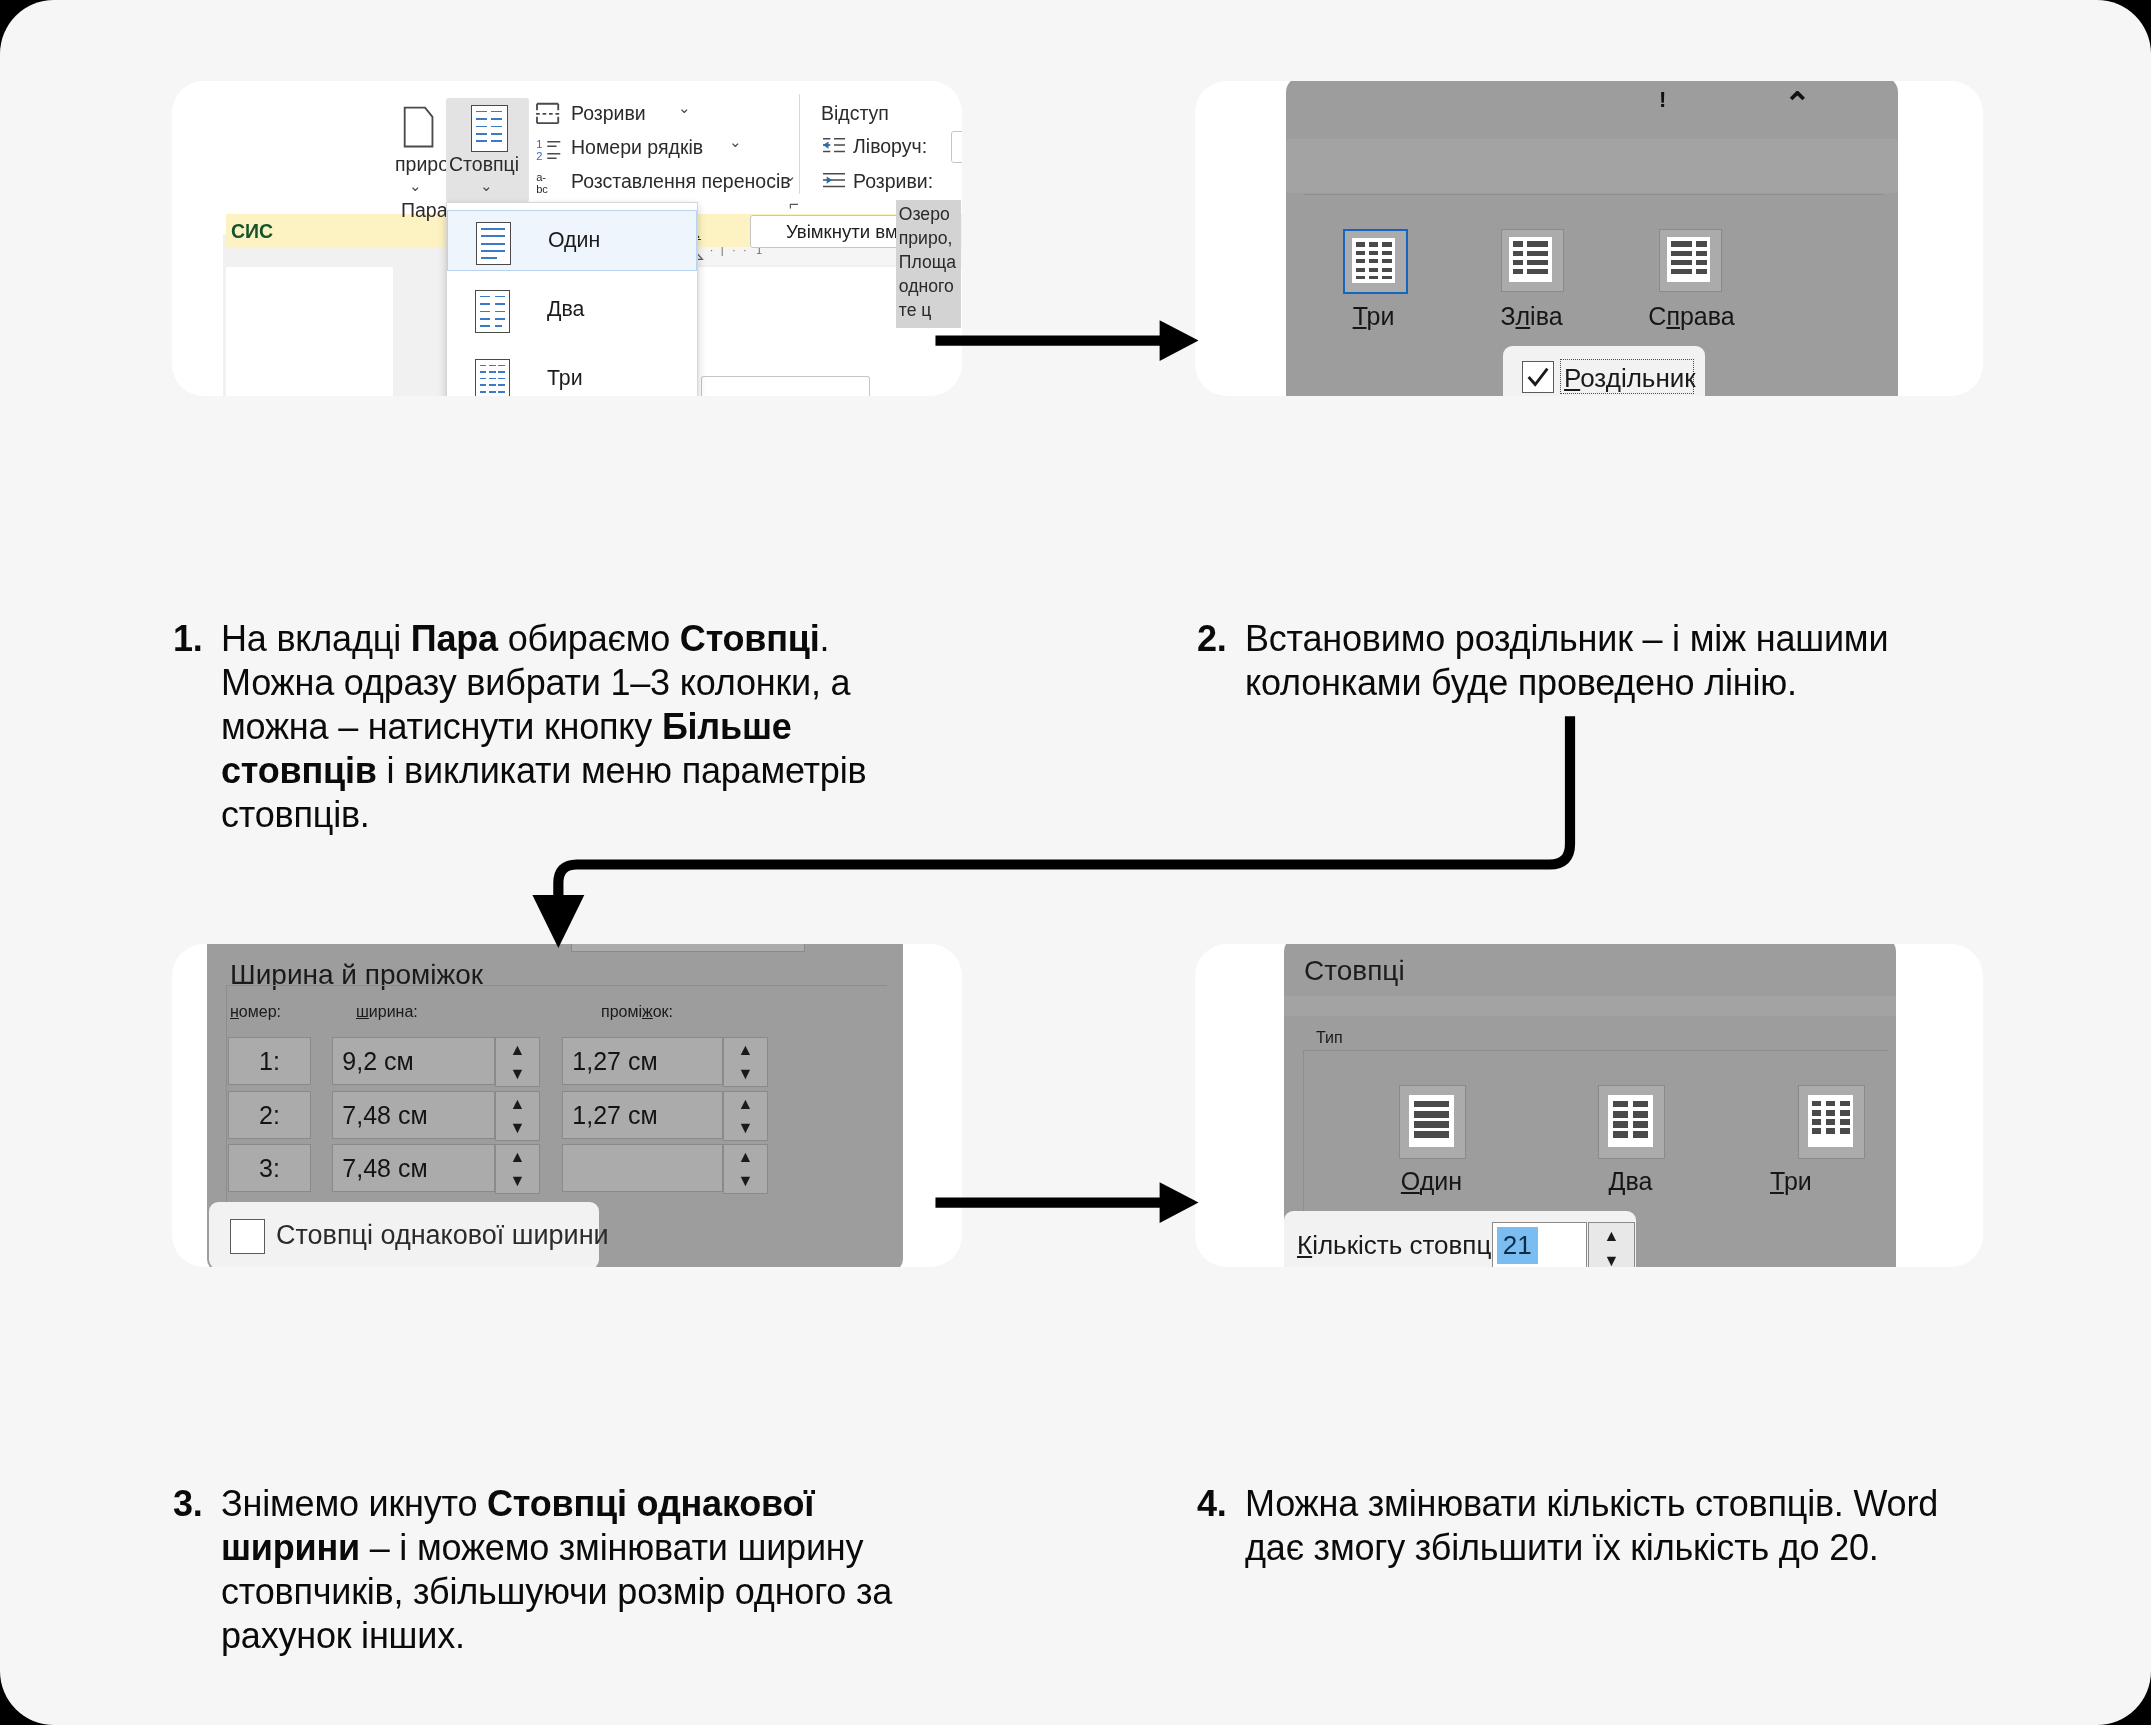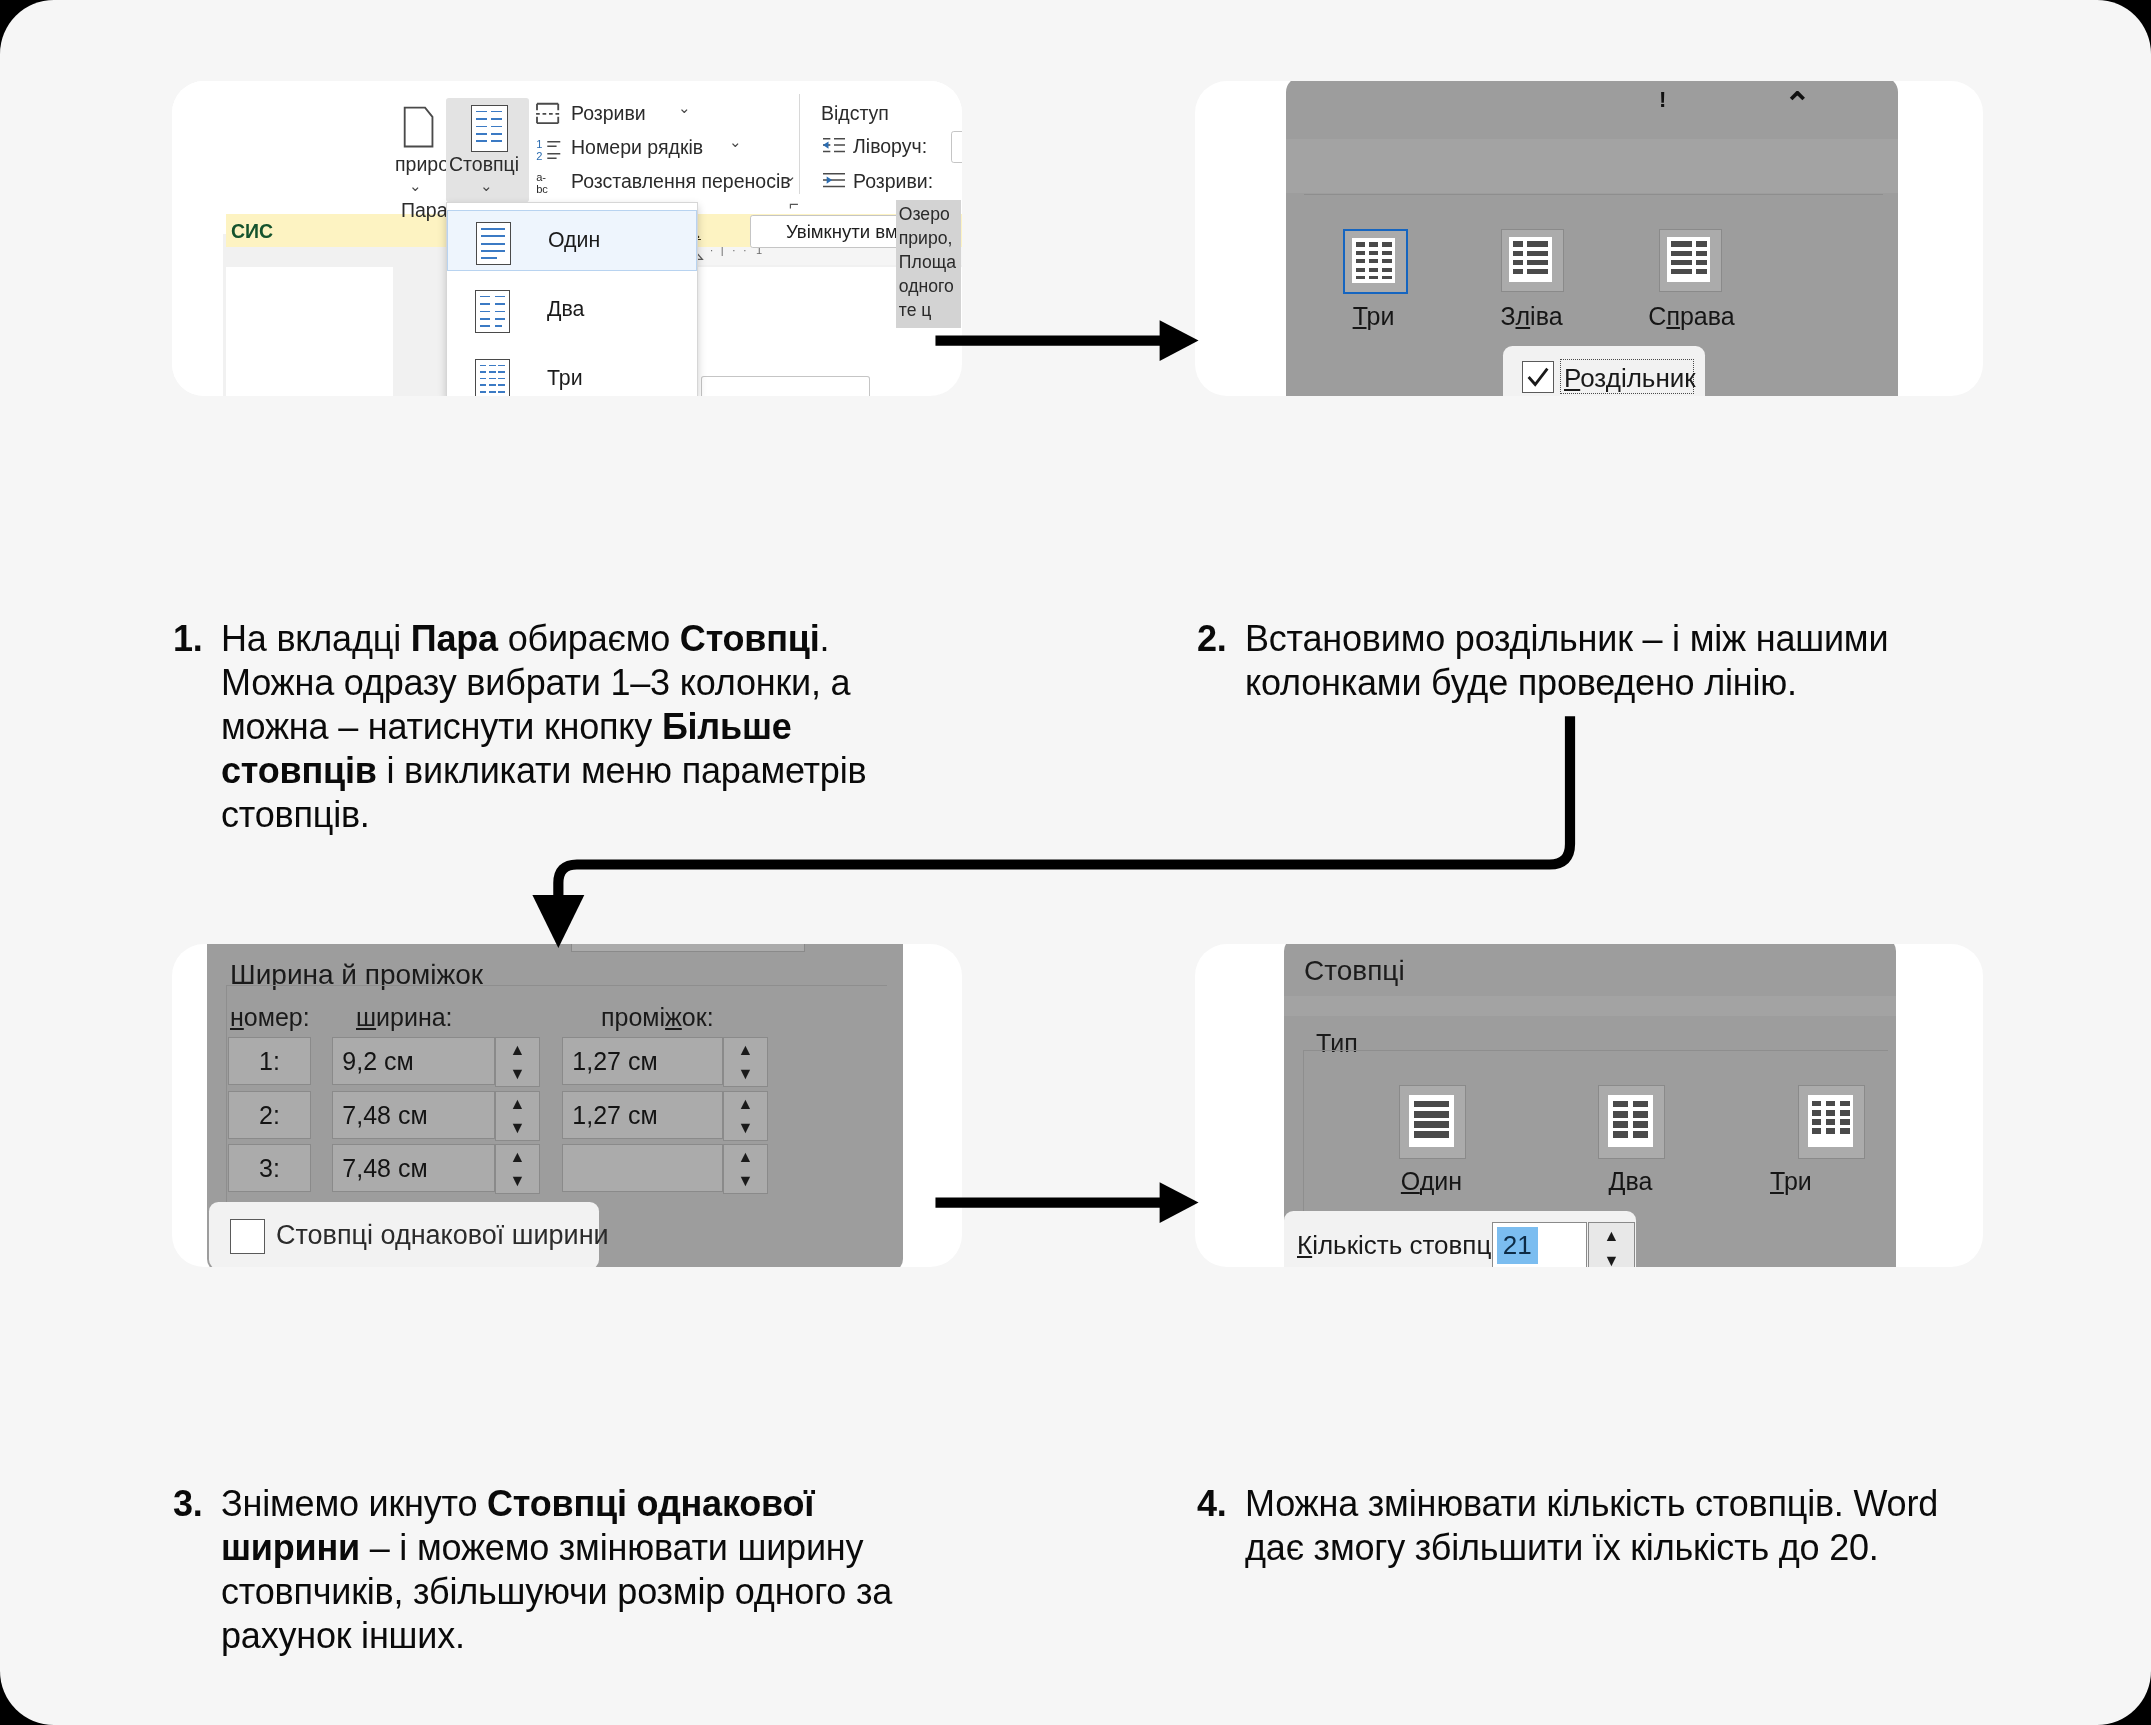--- a/index.html
+++ b/index.html
@@ -81,21 +81,21 @@
   .tgrid s{position:absolute;display:block;background:#4a4a4a;}
   .typelbl{position:absolute;color:#161616;font-size:25px;text-align:center;white-space:nowrap;}
   .typelbl u{text-decoration:underline;}
   .fld{position:absolute;background:#ababab;border:0.9px solid #8a8a8a;color:#141414;font-size:25px;display:flex;align-items:center;padding-left:9.3px;box-sizing:border-box;}
   .fld.num{justify-content:center;padding-left:0;}
   .spin{position:absolute;background:#ababab;border:0.9px solid #8a8a8a;}
   .spin .up,.spin .dn{position:absolute;left:0;width:100%;height:50%;display:flex;align-items:center;justify-content:center;font-size:16px;color:#1a1a1a;}
   .spin .dn{top:50%;}
   .hl{position:absolute;background:#f2f2f2;border-radius:9.3px;}
   .cbx{position:absolute;background:#fff;border:1.9px solid #5a5a5a;}
-  .lbl-dark{position:absolute;color:#1a1a1a;font-size:25px;white-space:nowrap;}
+  .lbl-dark{position:absolute;color:#1a1a1a;font-size:16px;white-space:nowrap;}
   .lbl-dark u{text-decoration:underline;}
   .dlg-close{position:absolute;color:#111;font-size:32px;font-weight:600;}
 </style>
 </head>
 <body>
 
 <div id="canvas">
 
   <div class="card" id="card1">
     <div class="shot">

